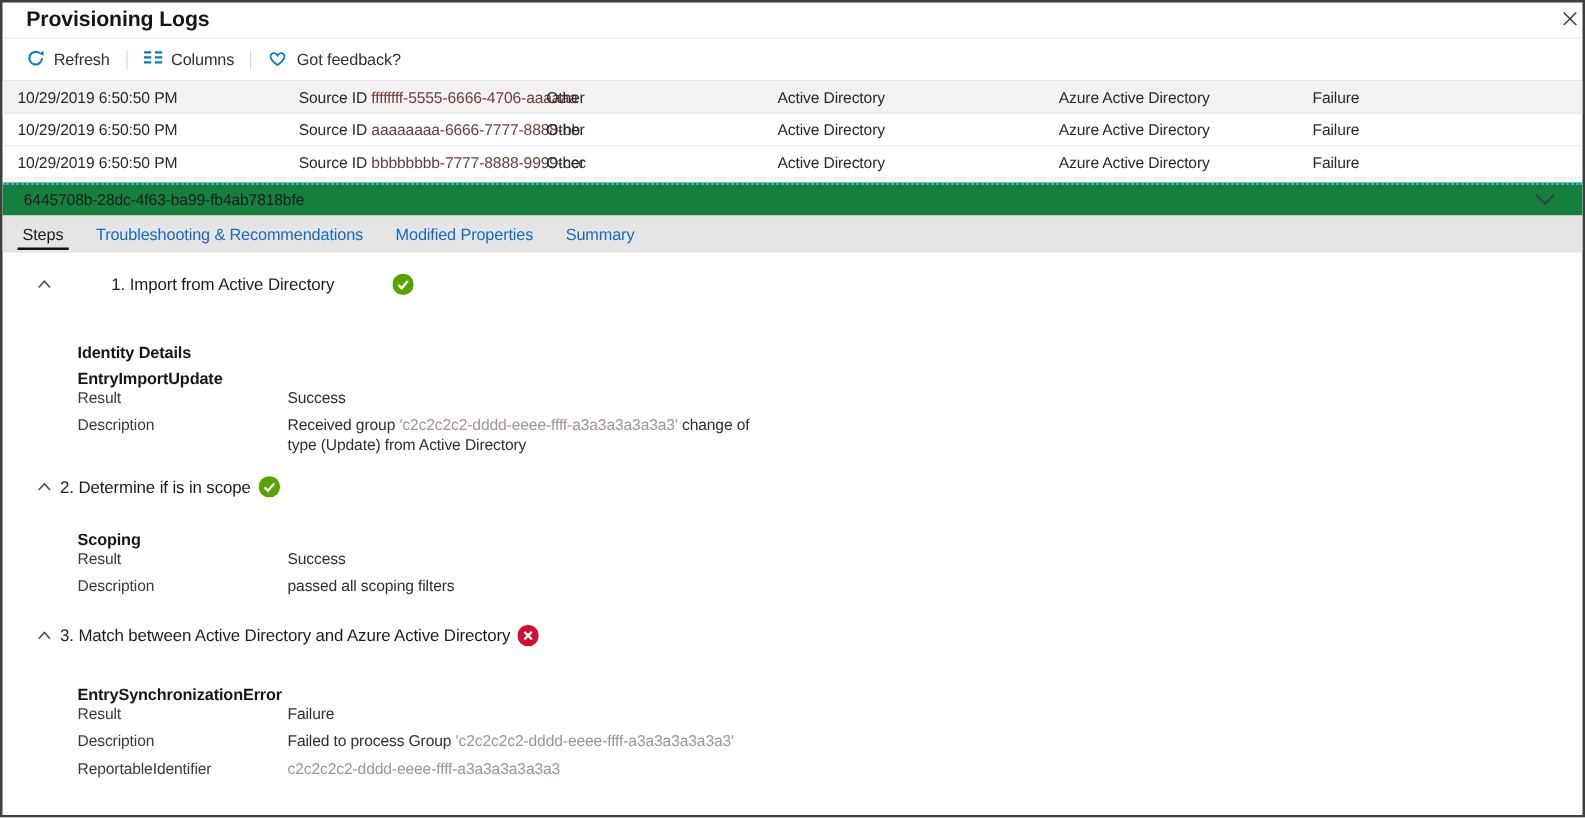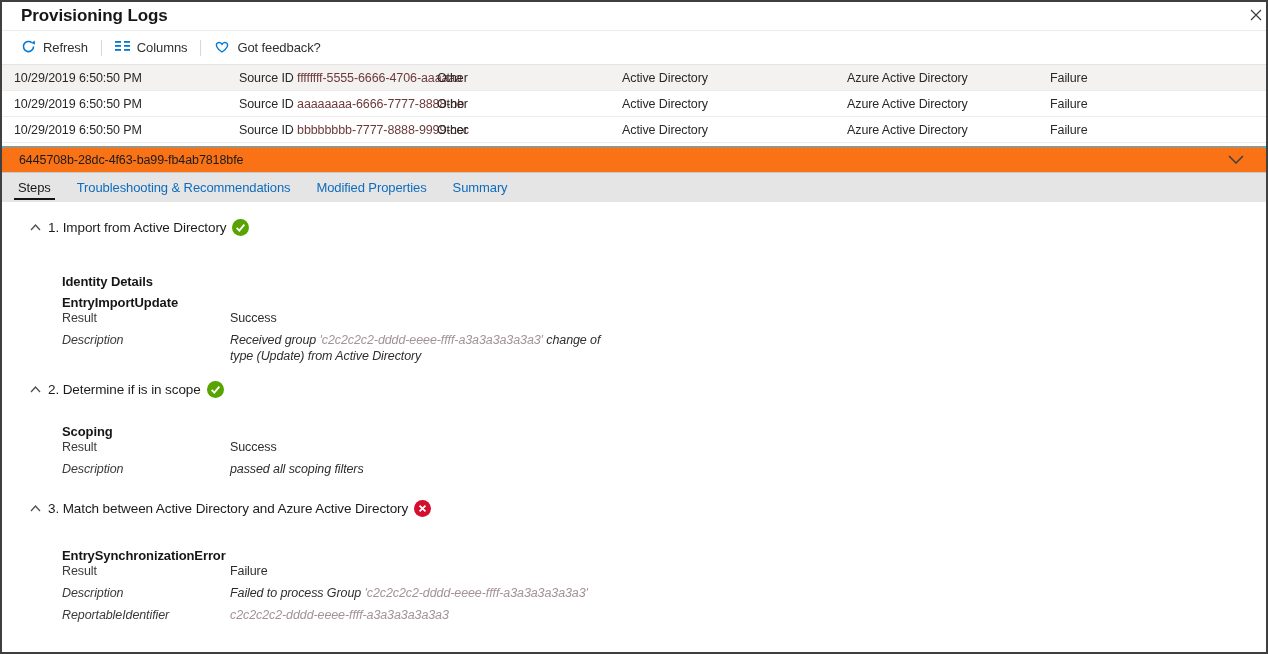--- a/index.html
+++ b/index.html
@@ -28,52 +28,52 @@
   .lrow{ position:relative; height:26px; border-bottom:1px solid #ececec;
     font-size:12.5px; color:#292827; cursor:pointer; }
   .lrow.selected{ background:#f3f2f1; }
   .lrow > span{ position:absolute; top:50%; transform:translateY(-50%); white-space:nowrap; }
   .c1{ left:12px; } .c2{ left:237px; } .c3{ left:435px; }
   .c4{ left:620px; } .c5{ left:845px; } .c6{ left:1048px; }
   .src-id{ color:#6d3a3a; }
 
   
   .expander{ margin-top:3px; border-top:2px dotted #41b4e6; border-bottom:1px solid #c9c9c9;
-    background:#f97316; height:27px; display:flex; align-items:center;
+    background:#15803d; height:27px; display:flex; align-items:center;
     justify-content:space-between; padding:0 22px 0 17px; font-size:12.5px; color:#1b1b1b;
     cursor:pointer; }
 
   
   .tabs{ display:flex; gap:22px; height:29px; align-items:stretch; padding-left:14px;
     font-size:13px; background:#e5e5e5; }
   .tab{ display:flex; align-items:center; color:#0f6cbd; cursor:pointer; position:relative; padding:0 2px; }
   .tab.active{ color:#1a1a1a; }
   .tab.active::after{ content:""; position:absolute; left:-2px; right:-2px; bottom:2px;
     height:2.5px; background:#141414; }
 
   
   .content{ padding-top:2px; }
   .step-header{ display:flex; align-items:center; height:22px; }
   .collapse-ic{ margin-left:28px; width:11px; display:flex; align-items:center; cursor:pointer; }
   .step-title{ margin-left:7px; font-size:13.5px; color:#1c1c1c; }
   .status-ic{ margin-left:6px; width:17px; height:17px; display:flex; }
 
-  .step1 .step-header{ margin-top:12px; }
+  .step1 .step-header{ margin-top:12px;gap:41px; }
   .step2 .step-header{ margin-top:14px; }
   .step3 .step-header{ margin-top:20px; }
 
   .section{ margin-left:60px; }
   .sec-heading{ font-size:13px; font-weight:bold; color:#161616; height:15px; line-height:15px; }
   .step1 .h-main{ margin-top:36px; }
   .step1 .h-sub{ margin-top:6px; }
   .step2 .h-main{ margin-top:24px; }
   .step3 .h-main{ margin-top:29px; }
 
   .kv{ display:flex; font-size:12.5px; line-height:16px; }
-  .kv.mt9{ margin-top:0;align-items:flex-end; } .kv.mt6{ margin-top:6px;font-style:italic; }
+  .kv.mt9{ margin-top:0;align-items:flex-end; } .kv.mt6{ margin-top:6px; }
   .kv-label{ flex:0 0 168px; color:#3b3a39; }
   .kv-value{ max-width:385px; color:#2f2e2d; }
   .detail-id{ color:#a3929a; }
 </style>
 </head>
 <body>
 
 <div class="window">
 
   <div class="titlebar">

